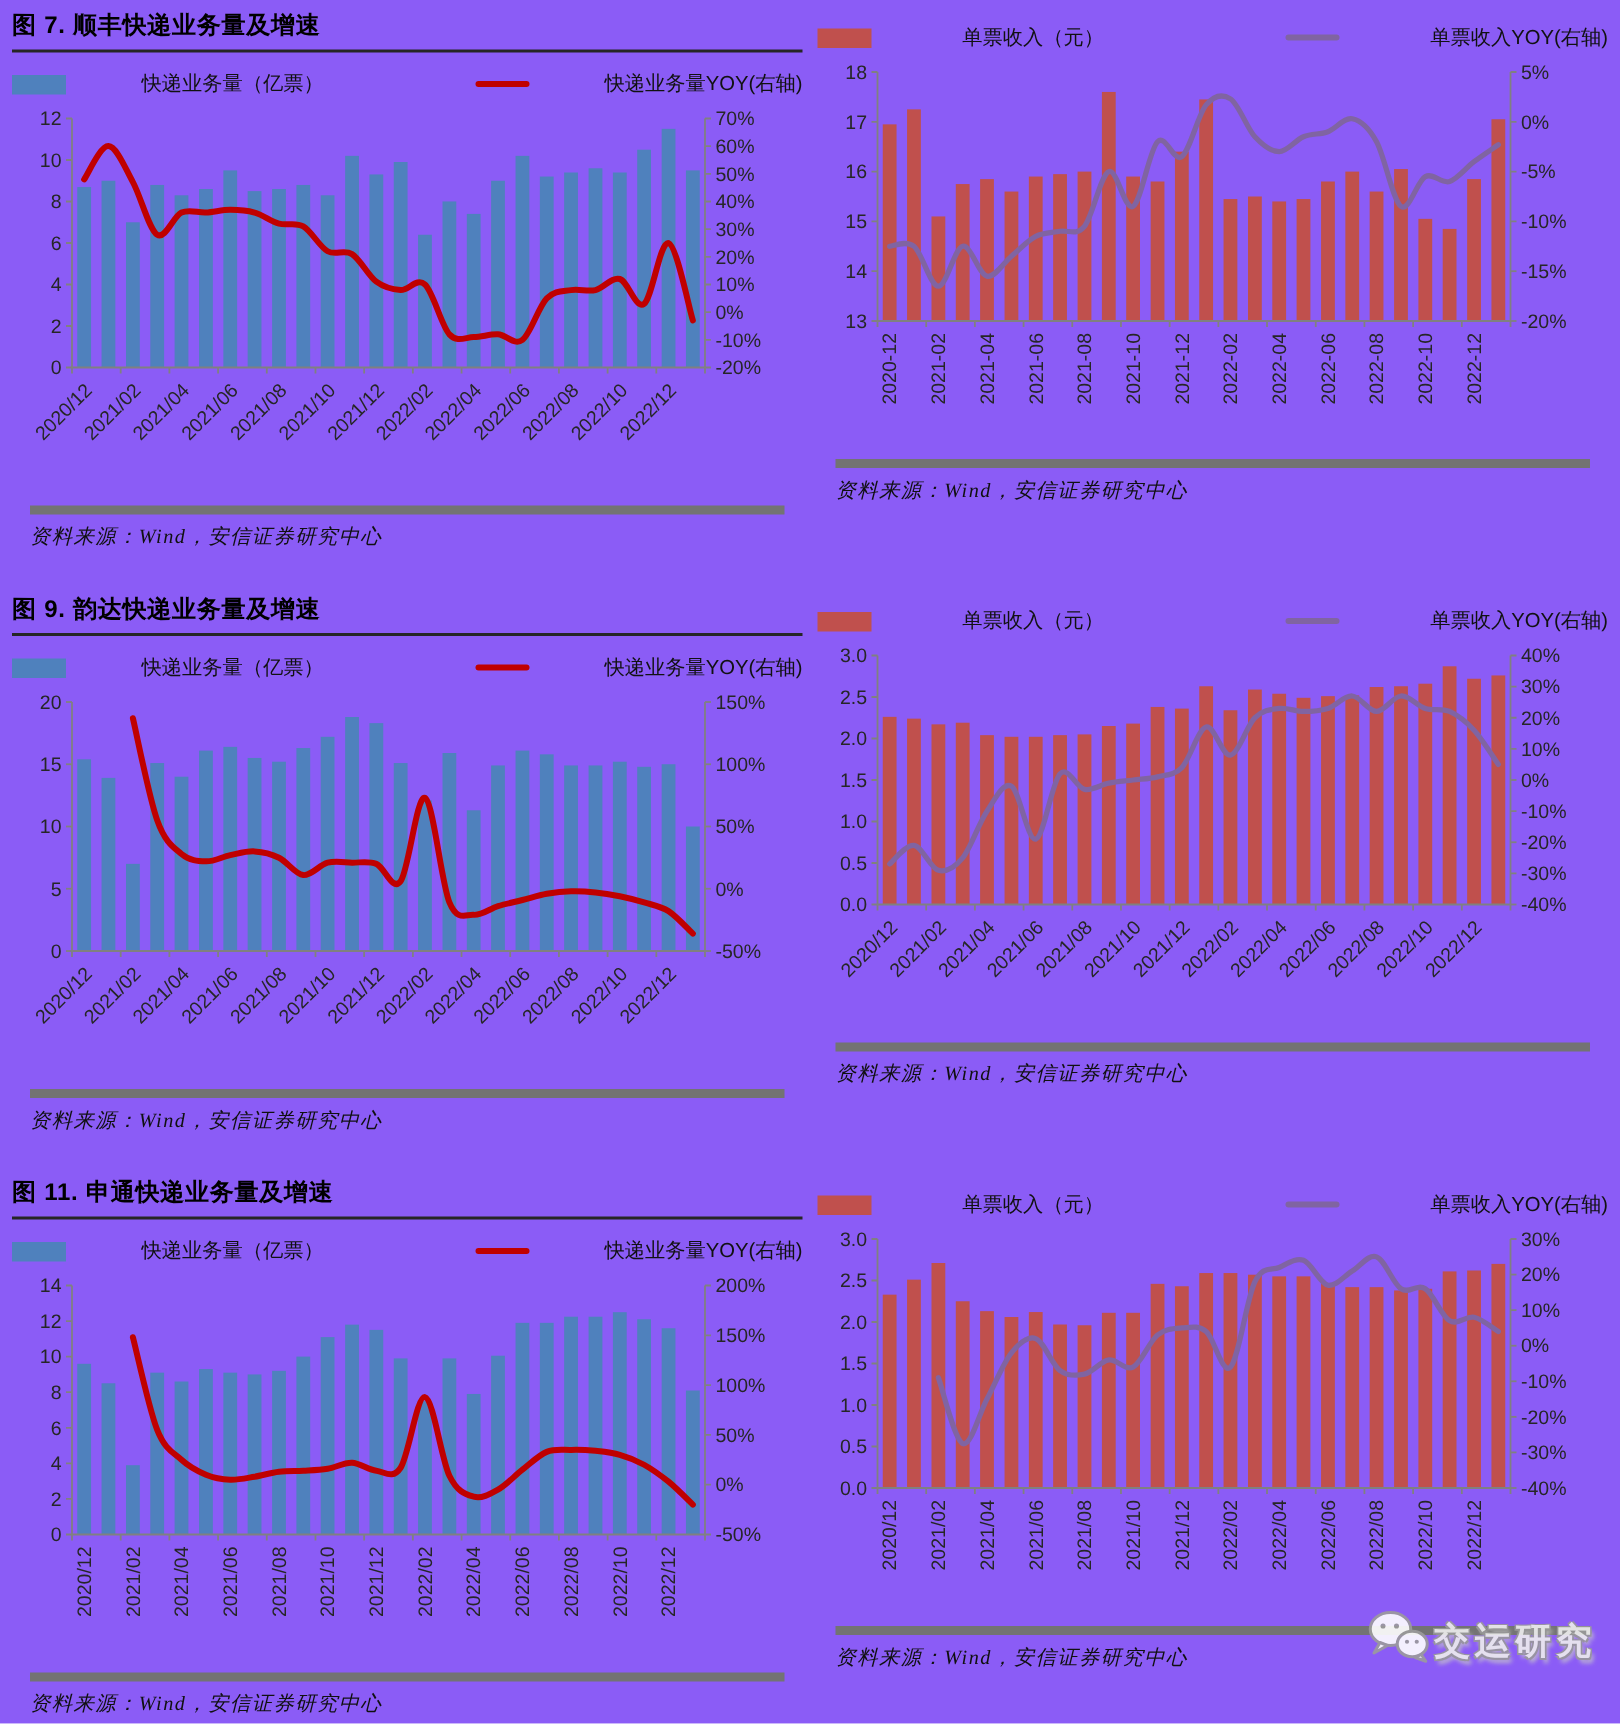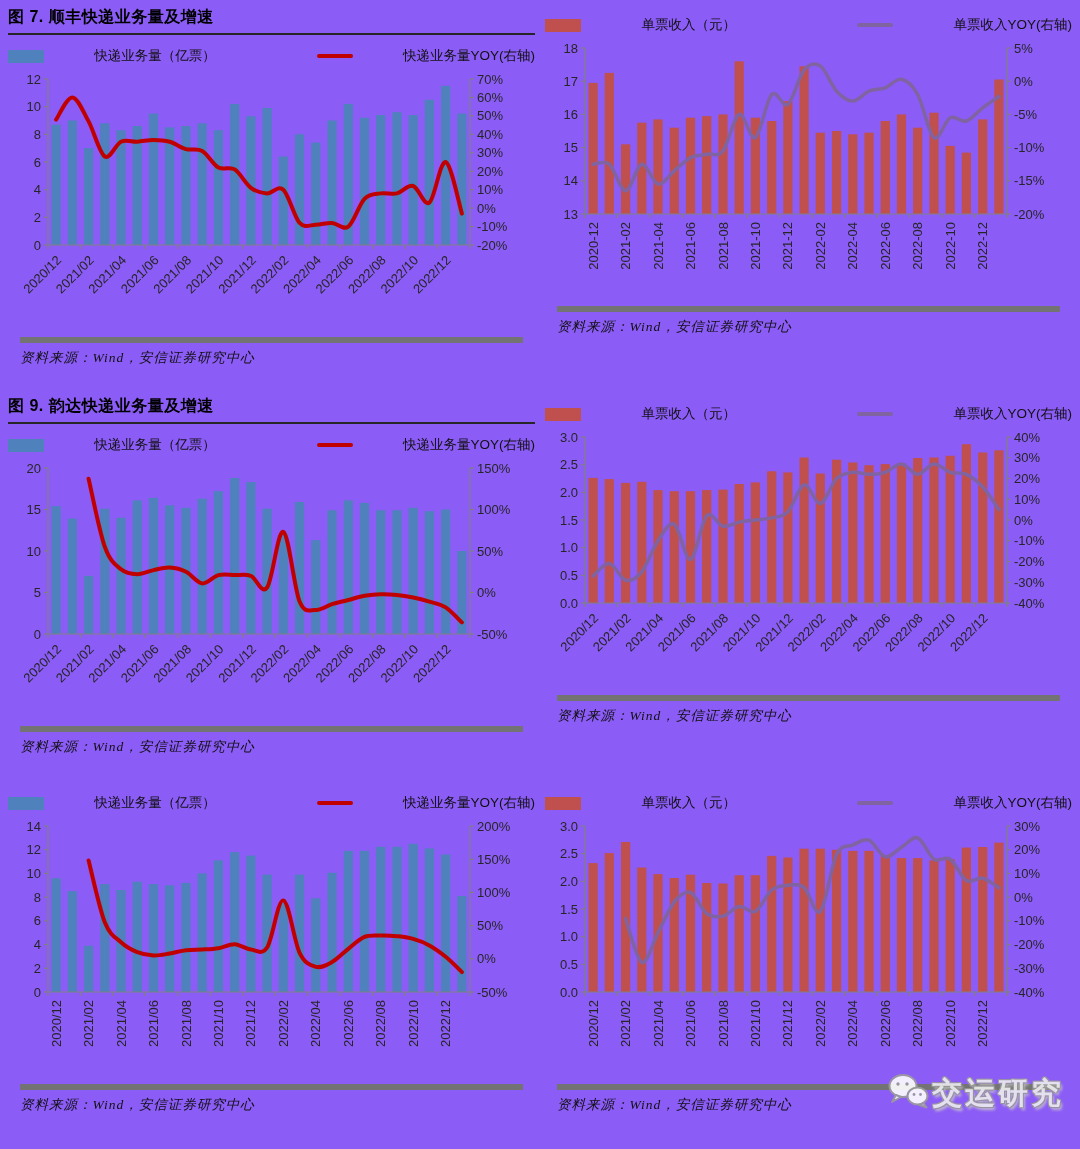--- a/index.html
+++ b/index.html
@@ -8,21 +8,21 @@
   .grid{display:grid;grid-template-columns:527px 527px;column-gap:10px;}
   .panel{width:527px;box-sizing:border-box;margin-bottom:14px;}
   .title{font-size:16px;font-weight:bold;color:#000;margin:0;padding:3px 0 5px 0;border-bottom:2.5px solid #262626;letter-spacing:0.5px;}
   .legend{display:flex;justify-content:space-between;align-items:center;margin:12px 0 6px 0;font-size:13.5px;color:#111;}
   .sw-bar{display:inline-block;width:36px;height:13px;margin-right:8px;}
   .sw-line{display:inline-block;width:36px;height:4px;border-radius:2px;margin-right:8px;}
   .lg-gap{display:inline-block;width:16px;}
   .chart{line-height:0;}
   .source{font-family:"Liberation Serif","DejaVu Serif",serif;font-style:italic;font-size:13.5px;color:#101010;margin:12px;border-top:6px solid #737373;padding-top:6px;letter-spacing:1px;}
   .watermark{position:absolute;right:16px;top:1072px;display:flex;align-items:center;gap:2px;z-index:5;opacity:.9;}
-  .wm-text{font-size:30px;font-weight:bold;letter-spacing:3px;color:#efefef;
+  .wm-text{font-size:24px;font-weight:bold;letter-spacing:3px;color:#efefef;
      text-shadow:-1px -1px 0 #9a9a9a,1px -1px 0 #9a9a9a,-1px 1px 0 #9a9a9a,1px 1px 0 #9a9a9a,2px 3px 3px #c8c8c8;}
 </style>
 </head>
 <body>
 
 <div class="page">
   <div class="grid">
 
     <section class="panel">
       <h3 class="title">图 7. 顺丰快递业务量及增速</h3>
@@ -410,20 +410,21 @@
             <text transform="translate(346.3,190) rotate(-45)" text-anchor="end" fill="#262626" font-size="13px">2022/06</text>
             <text transform="translate(378.7,190) rotate(-45)" text-anchor="end" fill="#262626" font-size="13px">2022/08</text>
             <text transform="translate(411.2,190) rotate(-45)" text-anchor="end" fill="#262626" font-size="13px">2022/10</text>
             <text transform="translate(443.7,190) rotate(-45)" text-anchor="end" fill="#262626" font-size="13px">2022/12</text>
             <path d="M48.1,147.0C50.8,144.9 58.9,133.9 64.3,134.6C69.8,135.3 75.2,149.8 80.6,151.2C86.0,152.6 91.4,149.4 96.8,142.9C102.2,136.3 107.6,119.7 113.0,111.8C118.4,103.8 123.9,92.0 129.3,95.2C134.7,98.3 140.1,131.8 145.5,130.4C150.9,129.0 156.3,92.4 161.7,86.8C167.1,81.3 172.6,96.2 178.0,97.2C183.4,98.3 188.8,94.1 194.2,93.1C199.6,92.0 205.0,91.7 210.4,91.0C215.8,90.3 221.2,90.3 226.7,88.9C232.1,87.5 237.5,88.2 242.9,82.7C248.3,77.2 253.7,57.1 259.1,55.7C264.5,54.3 269.9,75.4 275.3,74.4C280.8,73.4 286.2,54.7 291.6,49.5C297.0,44.3 302.4,44.0 307.8,43.3C313.2,42.6 318.6,45.3 324.0,45.3C329.4,45.3 334.9,45.0 340.3,43.3C345.7,41.5 351.1,34.6 356.5,35.0C361.9,35.3 367.3,45.3 372.7,45.3C378.1,45.3 383.6,35.3 389.0,35.0C394.4,34.6 399.8,41.5 405.2,43.3C410.6,45.0 416.0,42.9 421.4,45.3C426.8,47.8 432.2,51.9 437.7,57.8C443.1,63.7 451.2,76.8 453.9,80.6" fill="none" stroke="#8064a2" stroke-width="3.5" stroke-linecap="round"></path>
           </svg></div>
       <p class="source">资料来源：Wind，安信证券研究中心</p>
     </section>
 
     <section class="panel">
+      <h3 class="title">图 11. 申通快递业务量及增速</h3>
       <div class="legend">
         <span class="sw-bar" style="background: rgb(79, 129, 189);"></span>
         <span>快递业务量（亿票）</span>
         <span class="lg-gap"></span>
         <span class="sw-line" style="background: rgb(192, 0, 0);"></span>
         <span>快递业务量YOY(右轴)</span>
       </div>
       <div class="chart"><svg width="516" height="254" viewBox="0 0 516 254" font-family="&quot;Liberation Sans&quot;,&quot;DejaVu Sans&quot;,sans-serif">
             <rect x="43.5" y="60.2" width="9.2" height="113.8" fill="#4f81bd"></rect>
             <rect x="59.7" y="73.2" width="9.2" height="100.8" fill="#4f81bd"></rect>

